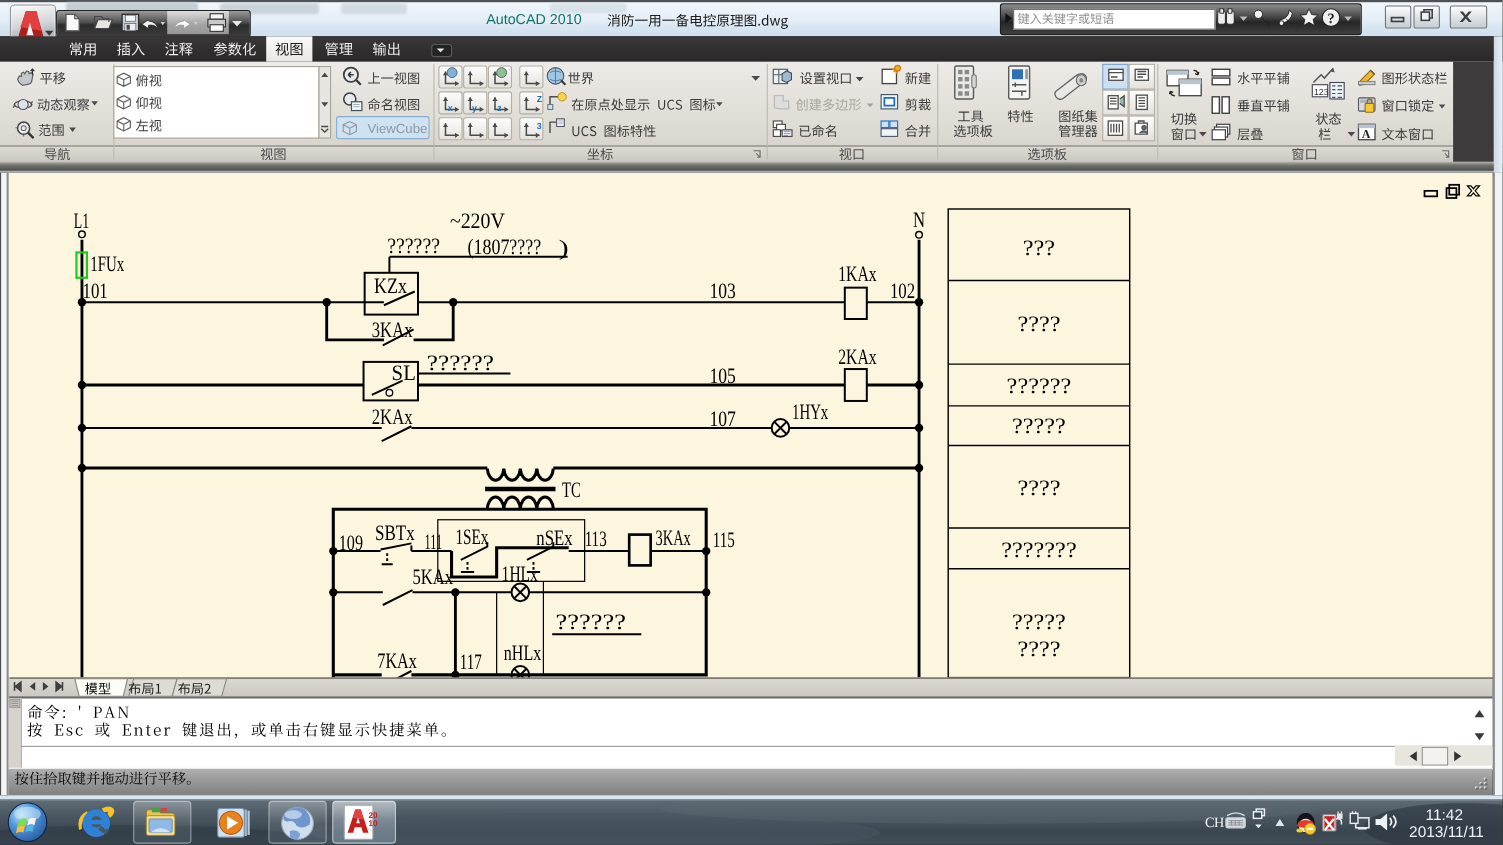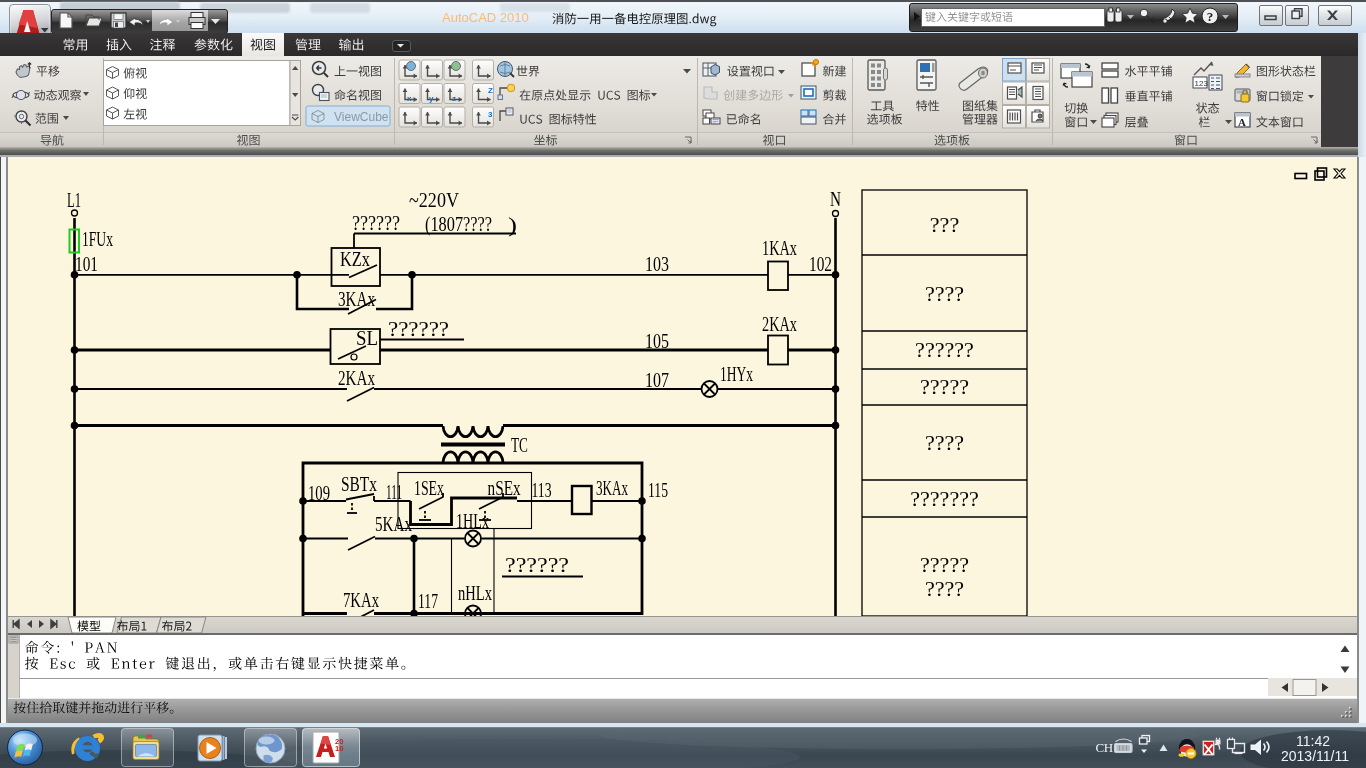--- a/index.html
+++ b/index.html
@@ -9,21 +9,21 @@
 <body>
 <div id="stage">
 
 <div class="abs" style="left:0;top:0;width:1366px;height:33px;background:linear-gradient(#f2f7fb,#e4eef7 55%,#d5e4f1 80%,#cfdff0);"></div>
 <div class="abs" style="left:0;top:0;width:1366px;height:2px;background:#4e5256;"></div>
 <div class="abs" style="left:60px;top:2px;width:120px;height:11px;background:#b9c4cd;border-radius:3px;opacity:.8;filter:blur(1px);"></div>
 <div class="abs" style="left:200px;top:3px;width:90px;height:10px;background:#c3ccd4;border-radius:3px;opacity:.8;filter:blur(1px);"></div>
 <div class="abs" style="left:310px;top:3px;width:60px;height:10px;background:#c9d2d9;border-radius:3px;opacity:.7;filter:blur(1px);"></div>
 <div class="abs" style="left:500px;top:3px;width:70px;height:9px;background:#cdd6dd;border-radius:3px;opacity:.6;filter:blur(1px);"></div>
 
-<div class="abs" style="left:442px;top:10px;width:300px;height:16px;font-size:13px;color:#fdba74;">AutoCAD 2010</div>
+<div class="abs" style="left:442px;top:10px;width:300px;height:16px;font-size:13px;color:#0f766e;">AutoCAD 2010</div>
 
 <div class="abs" style="left:9px;top:4px;width:40px;height:45px;border:1px solid #8f9499;border-radius:4px;background:linear-gradient(170deg,#fafbfc,#d2d5d8 40%,#b2b6ba 58%,#c6cacd);box-shadow:inset 0 0 2px #fff;"></div>
 <svg class="abs" style="left:10px;top:7px" width="40" height="42" viewBox="0 0 40 42">
   <path d="M3 39 L13.5 3 L23 3 L33 39 L25 39 L23 31 L12.5 31 L10.5 39 Z" fill="#b01d1d"></path>
   <path d="M13.5 3 L23 3 L27.5 21 L8.5 17.5 Z" fill="#e04040"></path>
   <path d="M14 25 L20.5 25 L17.2 14 Z" fill="#f4f4f4"></path>
   <path d="M31 21 h7.5 l-3.75 4.5 z" fill="#33363a"></path>
 </svg>
 
 <div class="abs" style="left:51px;top:9px;width:175px;height:23px;border-radius:3px;background:linear-gradient(#9a9a9a,#4e4e4e 45%,#2c2c2c 55%,#3c3c3c);border:1px solid #222;"></div>

